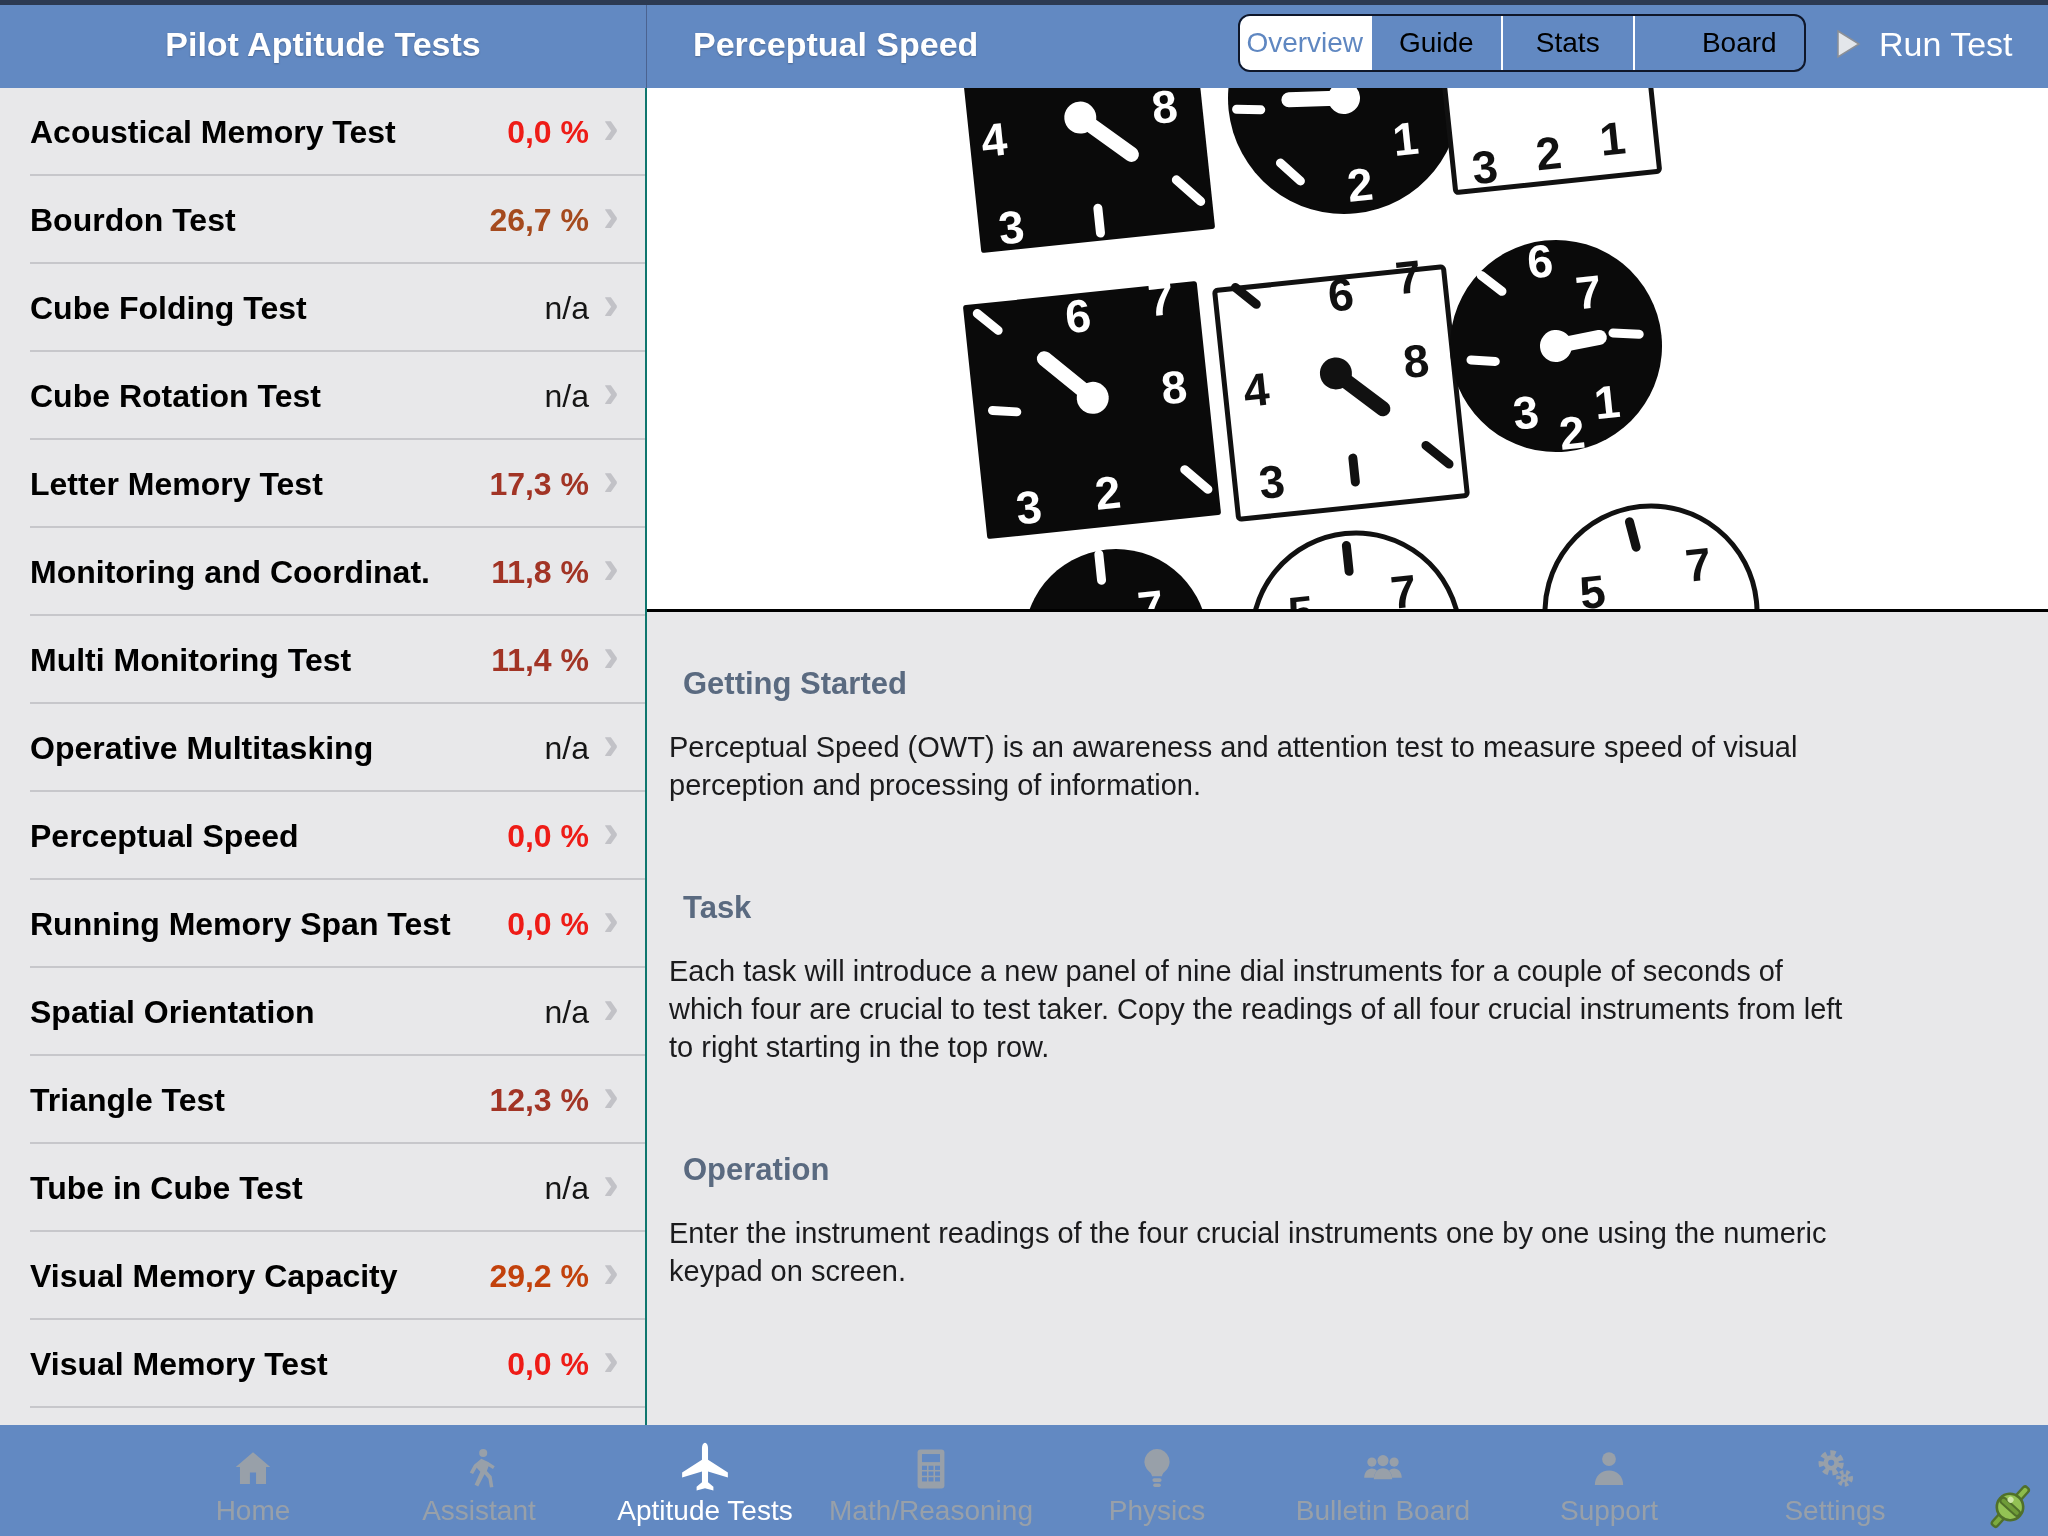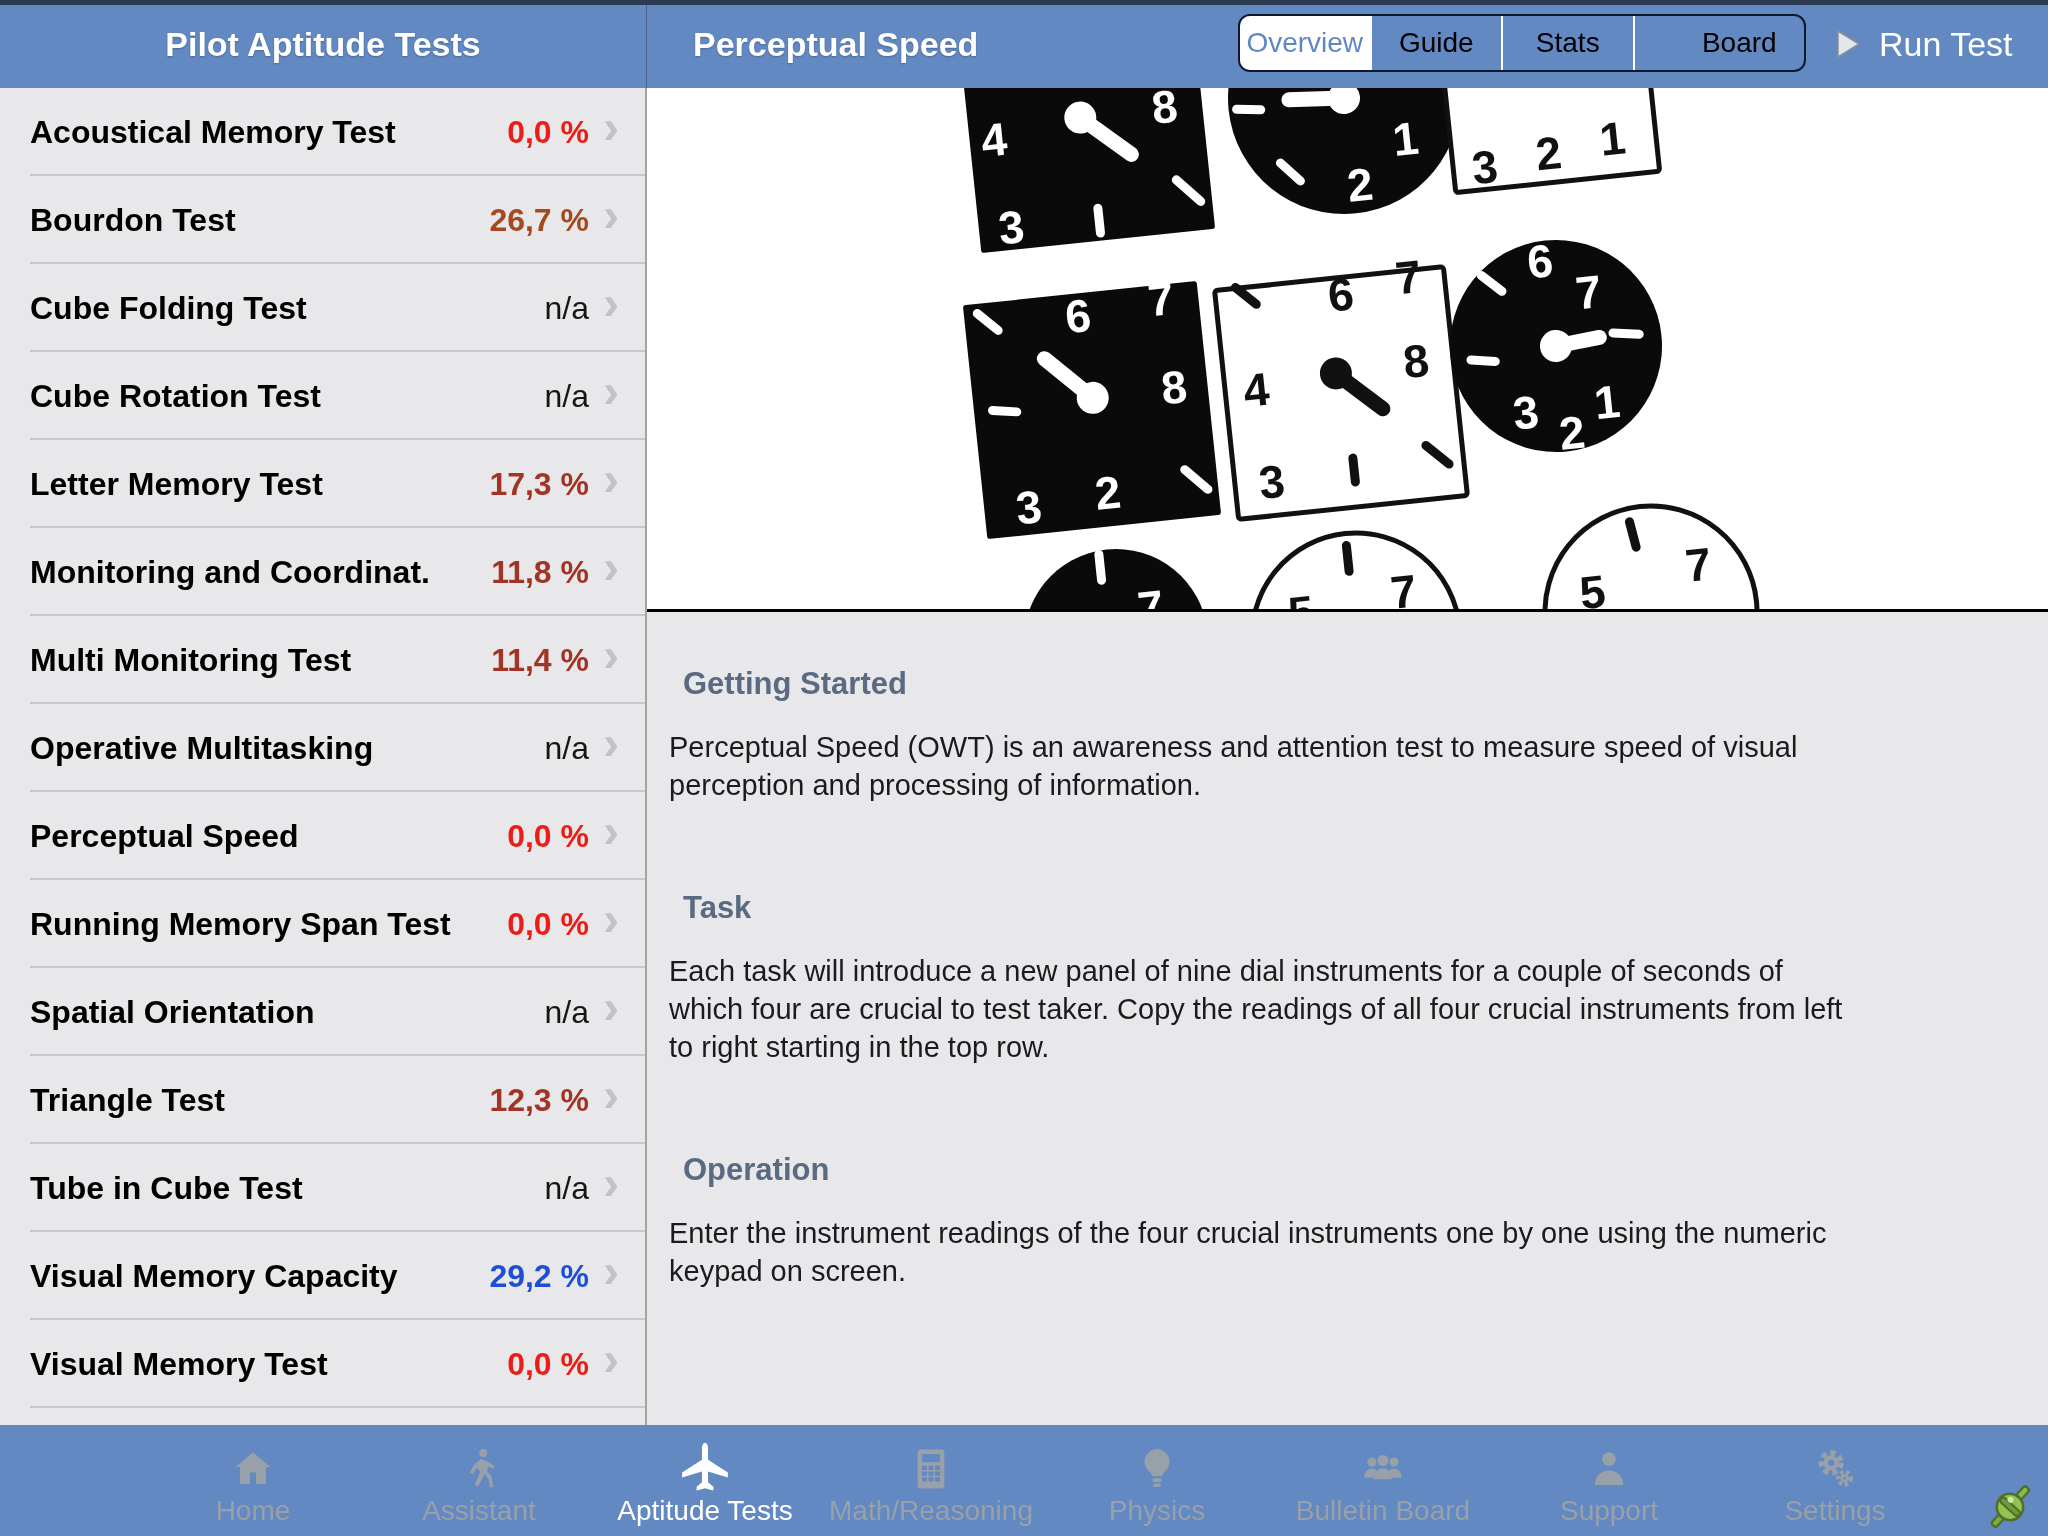--- a/index.html
+++ b/index.html
@@ -20,21 +20,21 @@
   .seg{flex:1;display:flex;align-items:center;justify-content:center;
        color:#000000;font-size:28px;border-right:2px solid #fff;cursor:default;}
   .seg:last-child{border-right:none;margin-left:40px;}
   .seg.selected{background:#fff;color:#5f87c1;}
   .run-test{position:absolute;left:1188px;top:0;height:88px;display:flex;align-items:center;gap:18px;}
   .run-test svg{display:block;}
   .run-label{color:#fff;font-size:34px;}
 
   
   .sidebar{position:absolute;left:0;top:88px;width:645px;height:1337px;background:#e8e8ea;
-           border-right:2px solid #a3a3a3;box-sizing:content-box;}
+           border-right:2px solid #0f766e;box-sizing:content-box;}
   .row{position:relative;height:88px;display:flex;align-items:center;padding:0 14px 0 30px;box-sizing:border-box;}
   .row .sep{position:absolute;left:30px;right:0;bottom:0;height:2px;background:#c7c7cb;}
   .row-label{flex:1;font-size:32px;font-weight:bold;color:#000;white-space:nowrap;overflow:hidden;}
   .row-value{font-size:32px;font-weight:bold;margin-right:14px;}
   .row-value.na{font-weight:normal;color:#151515;}
   .chevron{width:28px;color:#c2c2c7;font-size:48px;font-weight:bold;line-height:80px;
            transform:translateY(-5px);}
 
   
   .image-area{position:absolute;left:647px;top:88px;width:1401px;height:521px;background:#fff;
@@ -160,21 +160,21 @@
         <div class="sep"></div>
       </div>
       <div class="row">
         <div class="row-label">Tube in Cube Test</div>
         <div class="row-value na" style="color: rgb(21, 21, 21);">n/a</div>
         <div class="chevron">›</div>
         <div class="sep"></div>
       </div>
       <div class="row">
         <div class="row-label">Visual Memory Capacity</div>
-        <div class="row-value" style="color: #1d4ed8;">29,2 %</div>
+        <div class="row-value" style="color: #c2410c;">29,2 %</div>
         <div class="chevron">›</div>
         <div class="sep"></div>
       </div>
       <div class="row">
         <div class="row-label">Visual Memory Test</div>
         <div class="row-value" style="color: rgb(238, 28, 23);">0,0 %</div>
         <div class="chevron">›</div>
         <div class="sep"></div>
       </div>
     </div>

